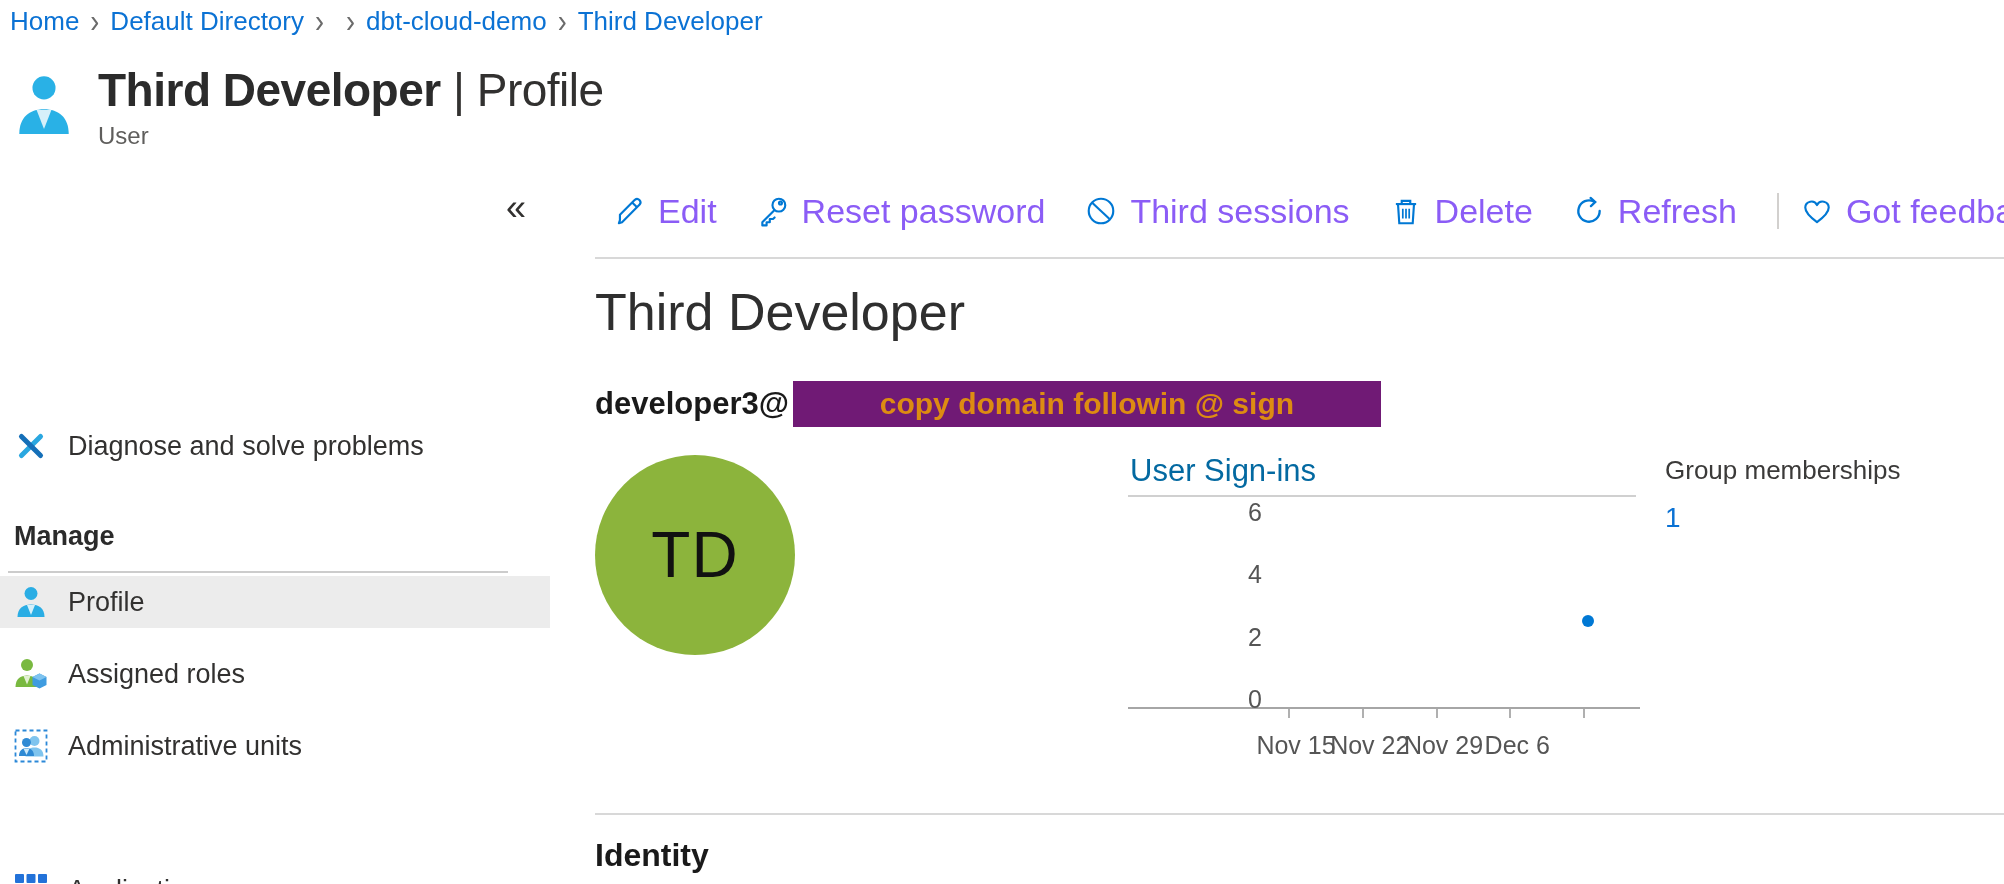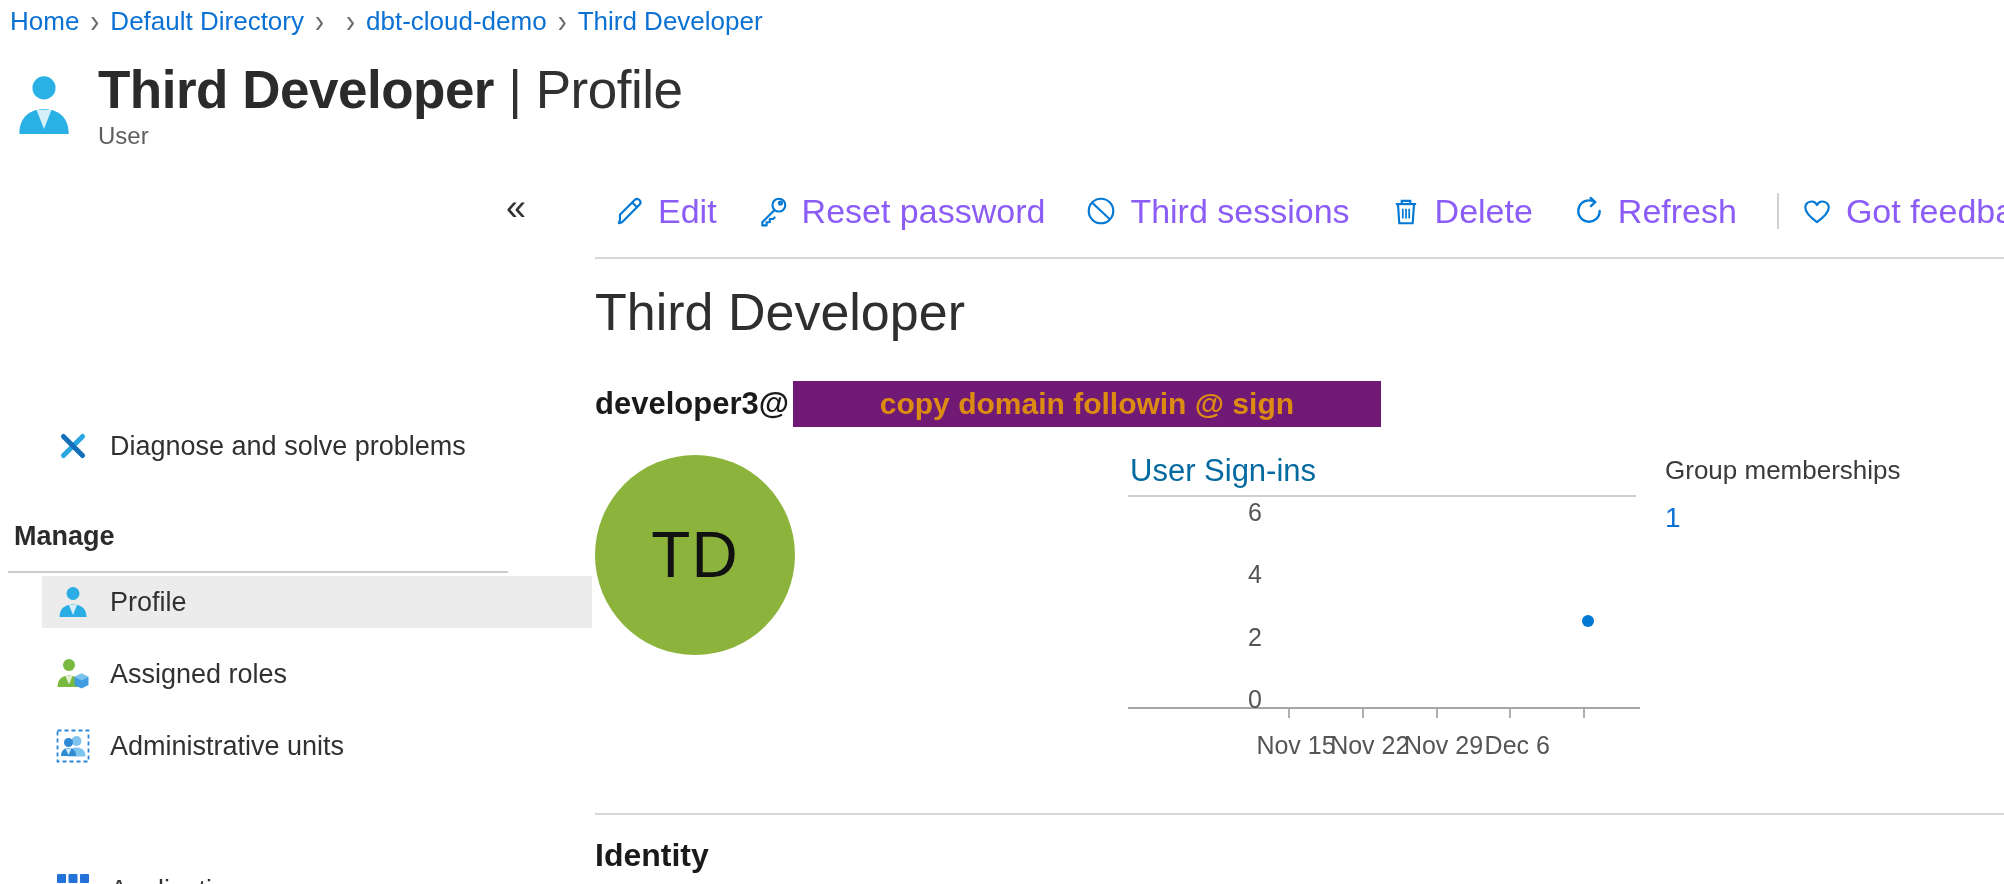--- a/index.html
+++ b/index.html
@@ -9,27 +9,27 @@
   }
   a{text-decoration:none;cursor:pointer;}
   
   .breadcrumb{position:absolute;top:4px;left:10px;display:flex;align-items:center;font-size:26px;line-height:34px;white-space:nowrap;}
   .breadcrumb a{color:#0b72d4;}
   .breadcrumb .sep{color:#6b6b6b;margin:0 11px;font-size:27px;transform:scaleY(1.25);display:inline-block;}
   
   .page-header{position:absolute;top:62px;left:16px;display:flex;align-items:flex-start;}
   .page-header .hicon{width:56px;height:64px;margin-top:12px;}
   .page-header .htext{margin-left:26px;}
-  .page-header h1{margin:0;font-size:53px;line-height:56px;font-weight:700;color:#2b2b2b;letter-spacing:-0.5px;}
+  .page-header h1{margin:0;font-size:46px;line-height:56px;font-weight:700;color:#2b2b2b;letter-spacing:-0.5px;}
   .page-header h1 .light{font-weight:400;color:#323130;}
   .page-header .subtitle{font-size:24px;color:#5f5e5c;margin-top:4px;}
   
   .sidebar{position:absolute;top:180px;left:0;width:550px;height:704px;}
   .collapse-btn{position:absolute;top:10px;left:506px;font-size:36px;color:#323130;background:none;border:none;cursor:pointer;line-height:1;padding:0;font-family:inherit;}
-  .nav-item{position:absolute;left:0;width:550px;height:52px;display:flex;align-items:center;cursor:pointer;margin-left:42px;}
+  .nav-item{position:absolute;left:0;width:550px;height:52px;display:flex;align-items:center;cursor:pointer;}
   .nav-item .icon{width:34px;height:34px;margin-left:14px;flex:0 0 34px;}
   .nav-item .lbl{margin-left:20px;font-size:27px;color:#323130;}
   .nav-item.selected{background:#ececec;}
   .side-heading{position:absolute;top:341px;left:14px;font-size:27px;font-weight:700;color:#2b2b2b;}
   .side-divider{position:absolute;top:391px;left:8px;width:500px;height:2px;background:#cccccc;}
   
   .main{position:absolute;top:185px;left:595px;width:1409px;height:699px;}
   .toolbar{position:absolute;top:2px;left:18px;height:48px;display:flex;align-items:center;white-space:nowrap;}
   .tb-btn{display:flex;align-items:center;background:none;border:none;cursor:pointer;font-family:Liberation Sans, sans-serif;font-size:34px;color:#8b5cf6;padding:0;margin-right:40px;}
   .tb-btn .ticon{width:32px;height:32px;margin-right:13px;flex:0 0 32px;}

